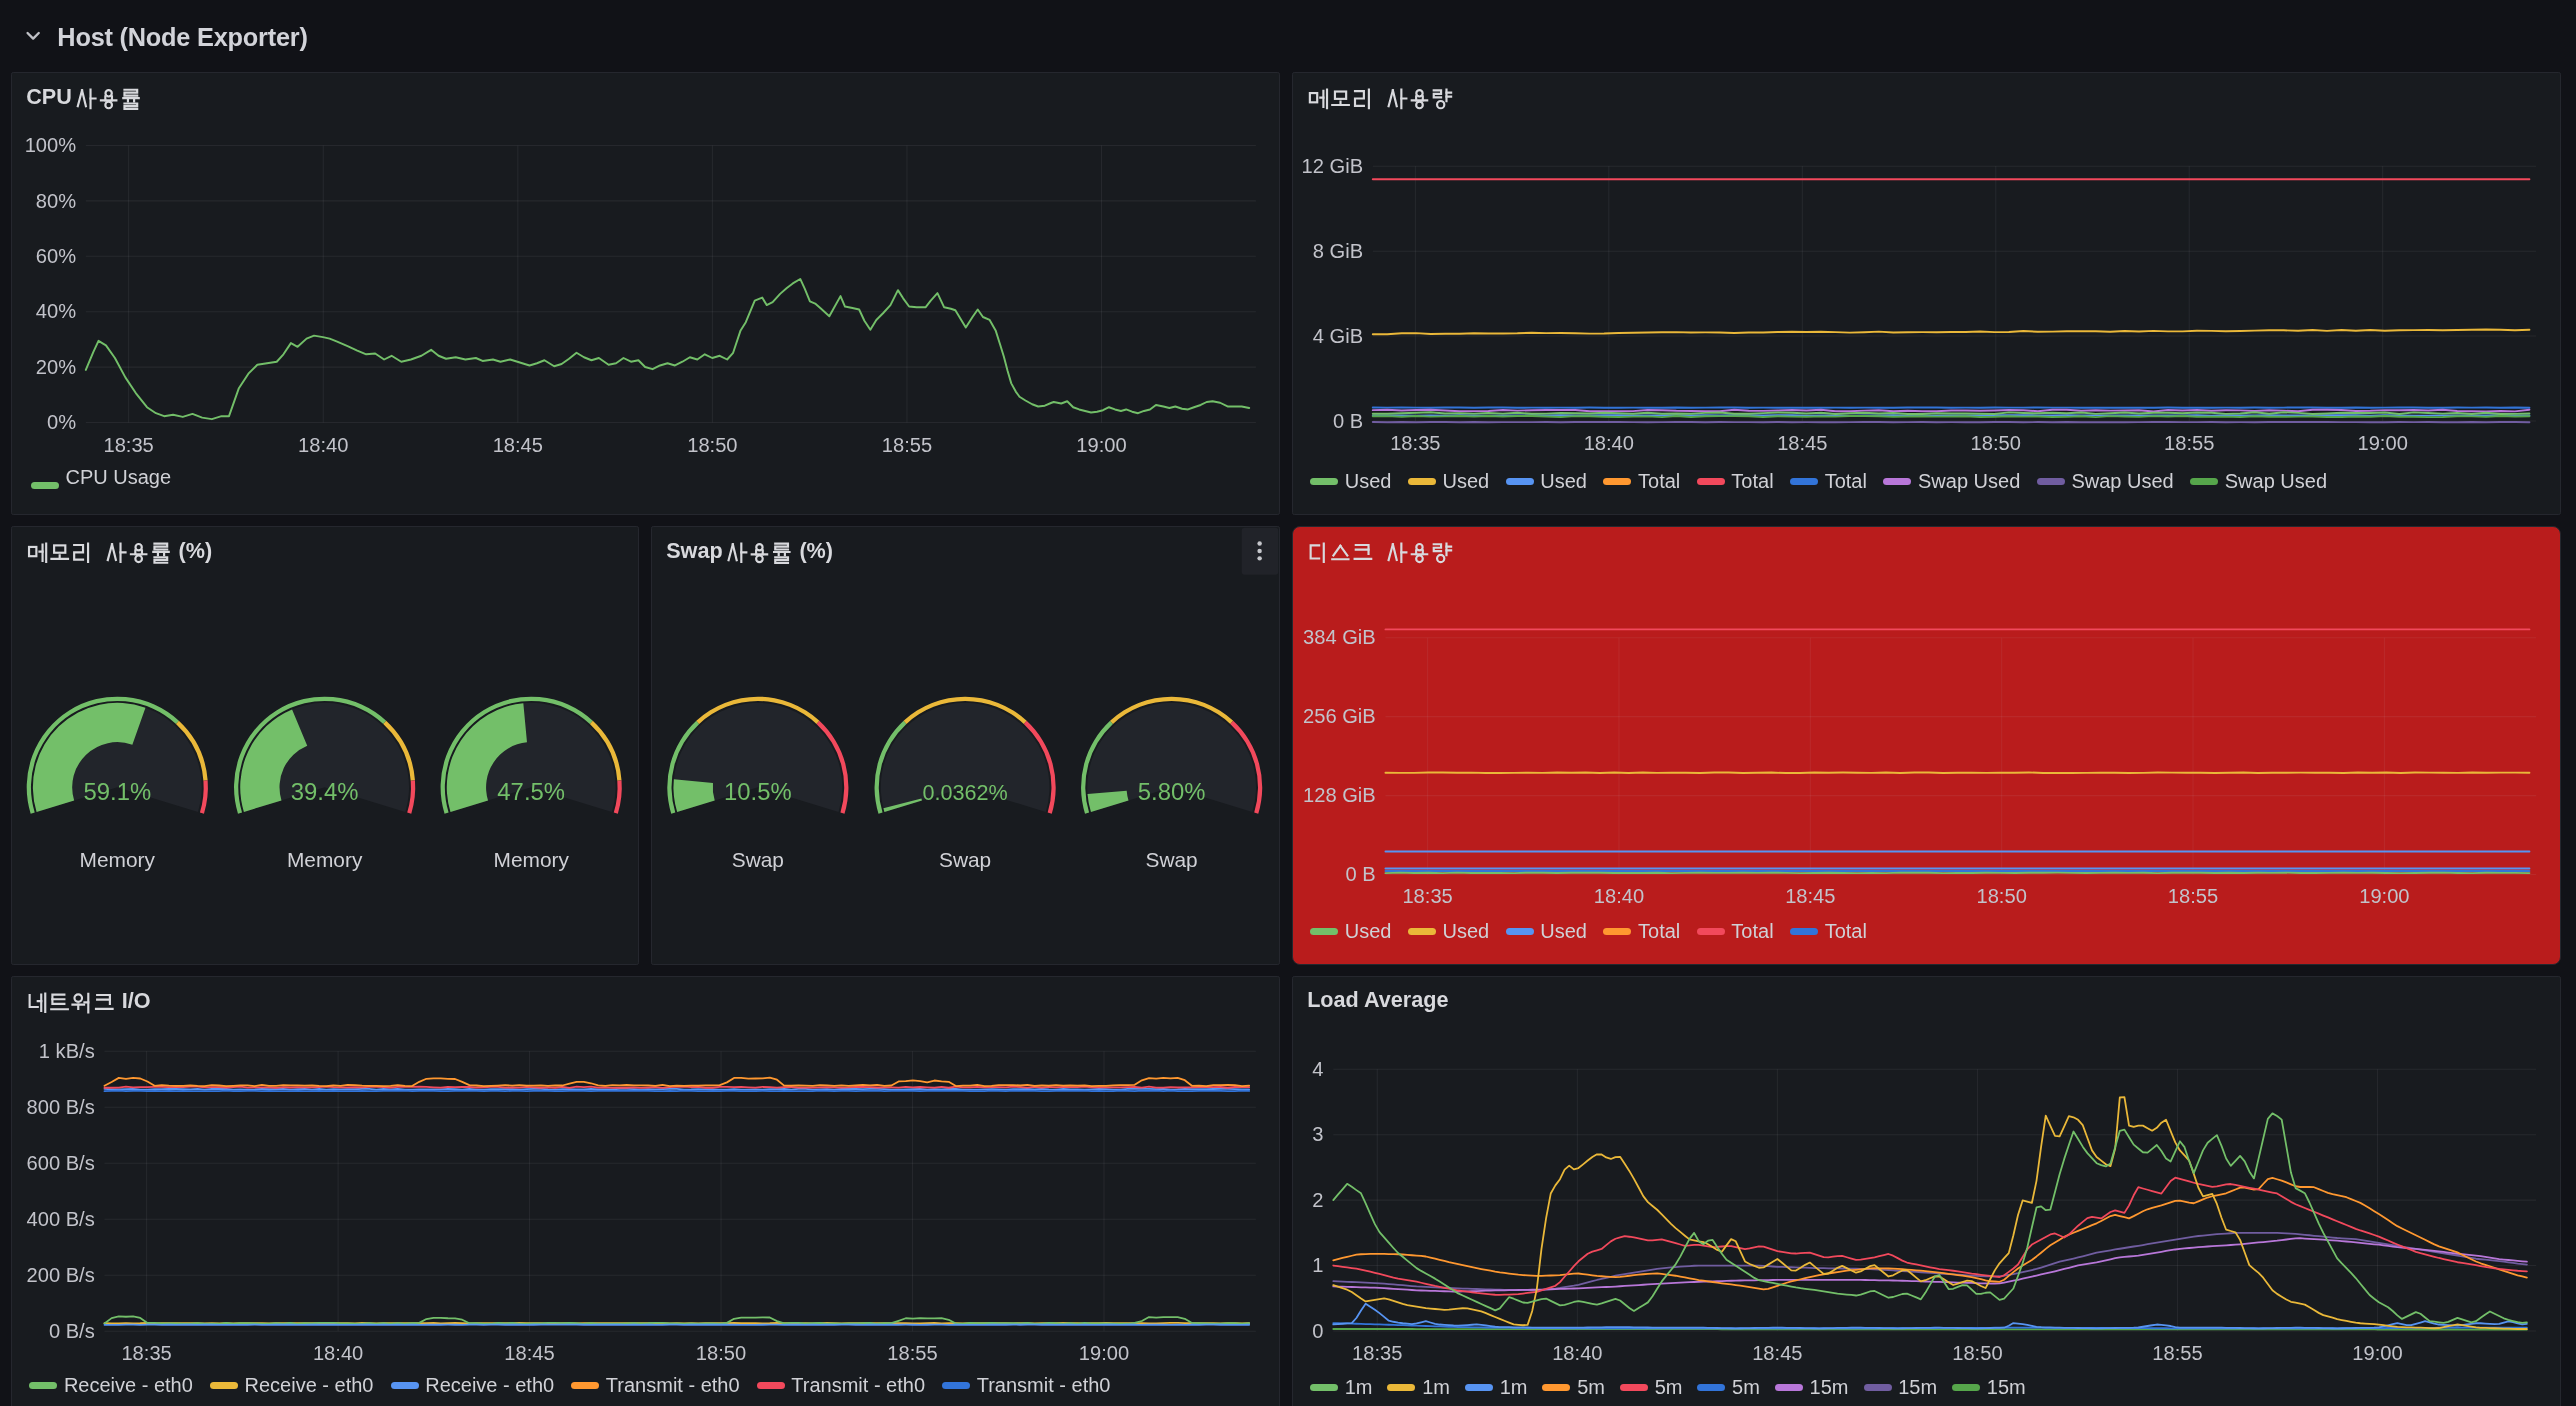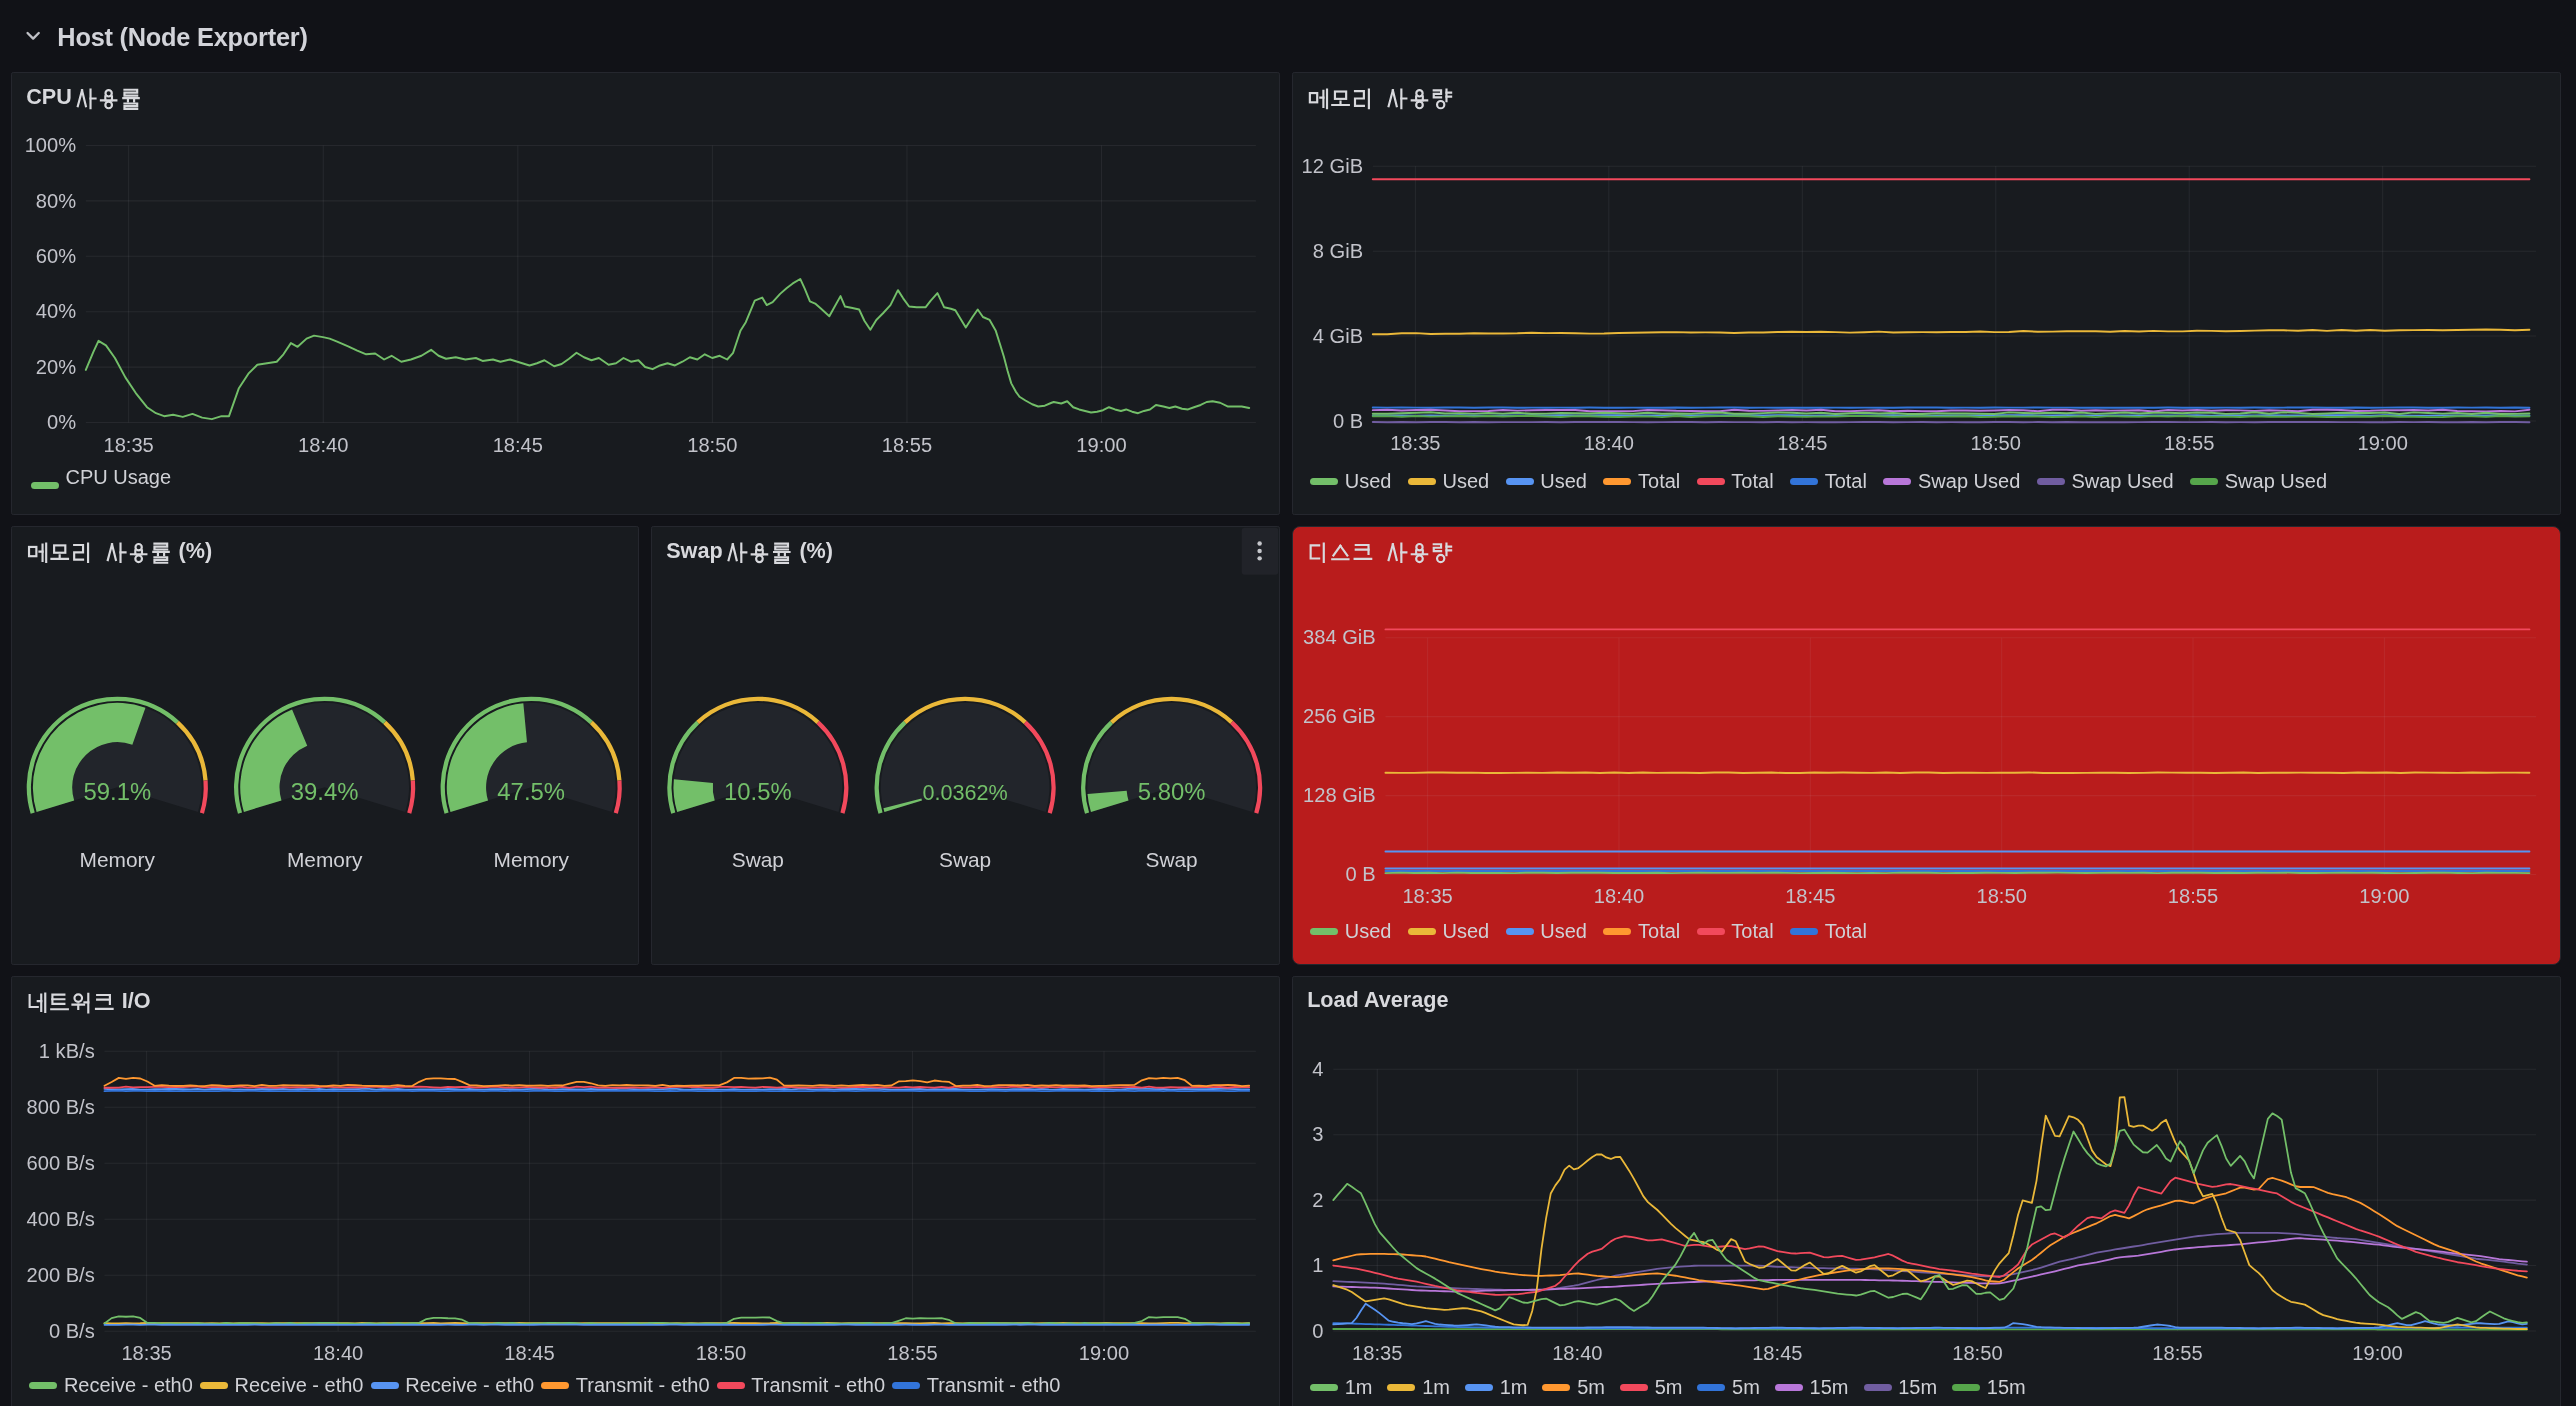--- a/index.html
+++ b/index.html
@@ -421,21 +421,21 @@
         <path d="M17.5,13.5 H22.5"></path>
         <path d="M22.5,2.5 V26.5"></path>
       </g>
       <g transform="translate(109.0,20.0) scale(1.0357)" stroke="#d8d9dd" stroke-width="2.80" fill="none" stroke-linecap="square">
         <path d="M5,4 H21.5 V15.5"></path>
         <path d="M5,10 H21.5"></path>
         <path d="M3.5,22 H25"></path>
       </g>
       <text x="147.1" y="42.0" font-size="29px" font-weight="600" fill="#d8d9dd">I/O</text>
     </svg>
-    <div style="position:absolute;left:17px;top:397px;display:flex;align-items:center;gap:7px;font-size:20px;color:#d0d1d6;white-space:nowrap">
+    <div style="position:absolute;left:17px;top:397px;display:flex;align-items:center;gap:17px;font-size:20px;color:#d0d1d6;white-space:nowrap">
       <span style="display:inline-flex;align-items:center;gap:6.7px">
         <span style="width:28px;height:6.7px;border-radius:3.7px;background:#73BF69;flex:none"></span>
         <span>Receive - eth0</span>
       </span>
       <span style="display:inline-flex;align-items:center;gap:6.7px">
         <span style="width:28px;height:6.7px;border-radius:3.7px;background:#EAB839;flex:none"></span>
         <span>Receive - eth0</span>
       </span>
       <span style="display:inline-flex;align-items:center;gap:6.7px">
         <span style="width:28px;height:6.7px;border-radius:3.7px;background:#5794F2;flex:none"></span>

